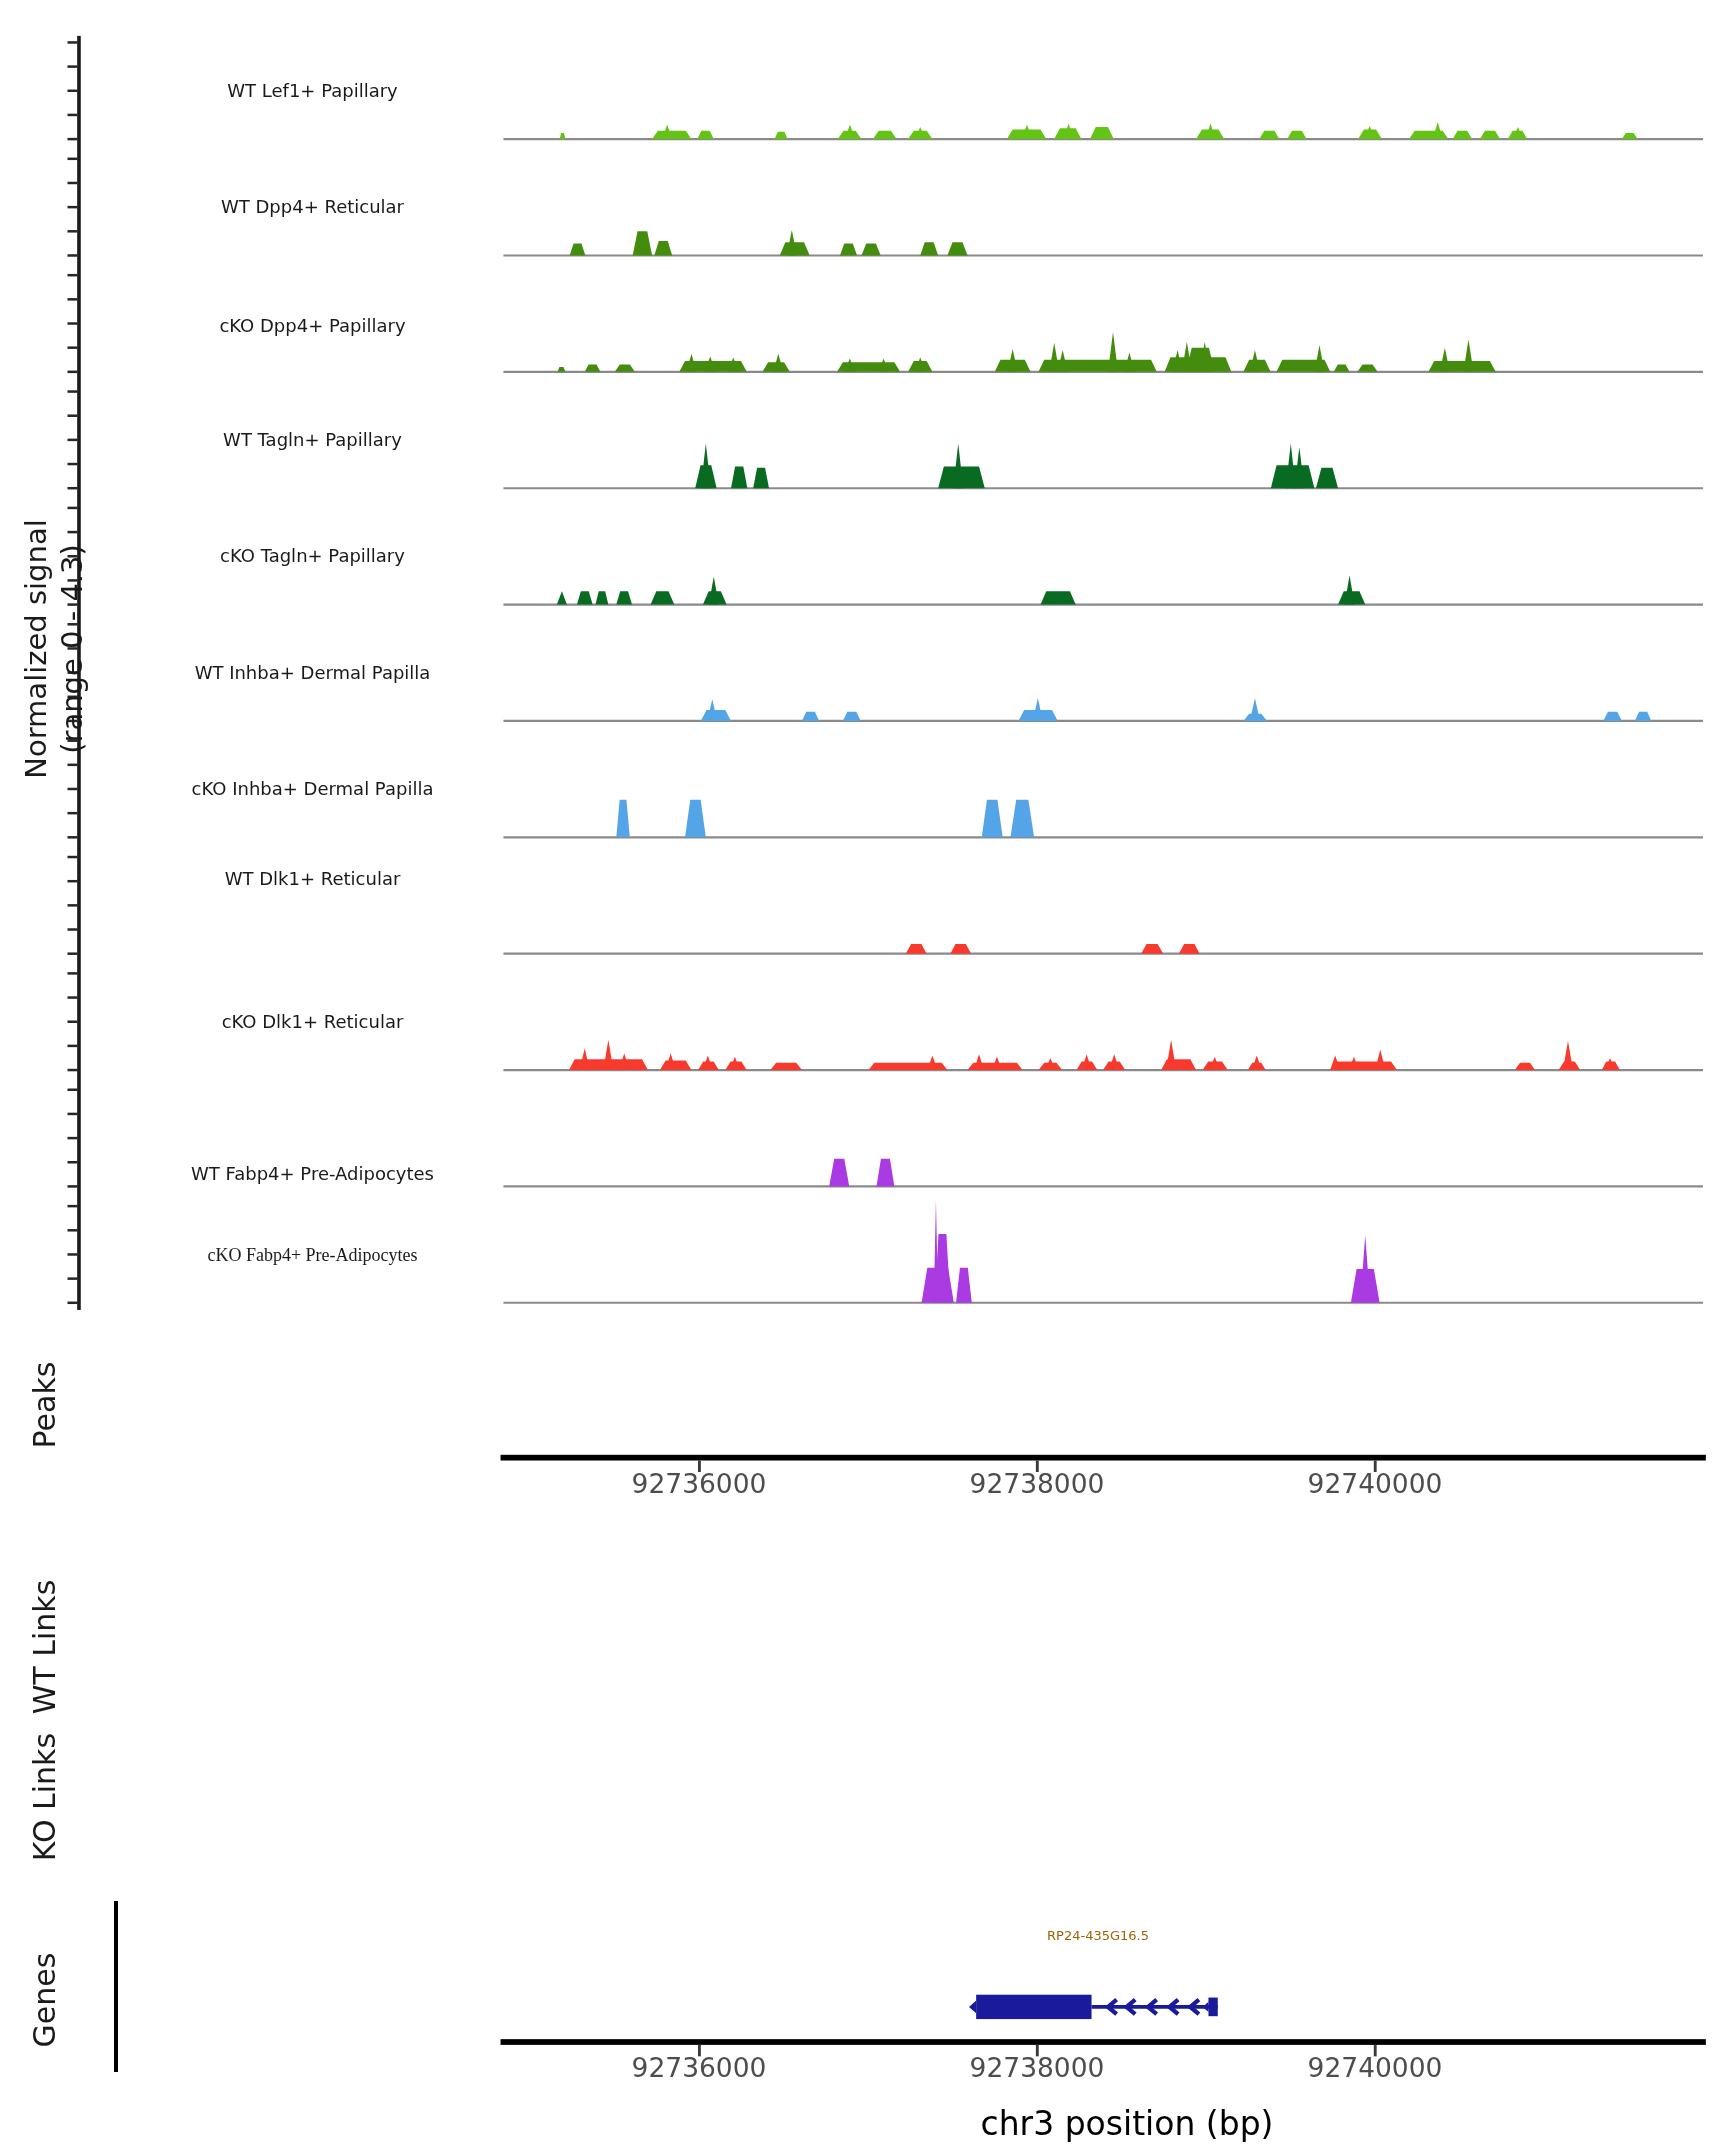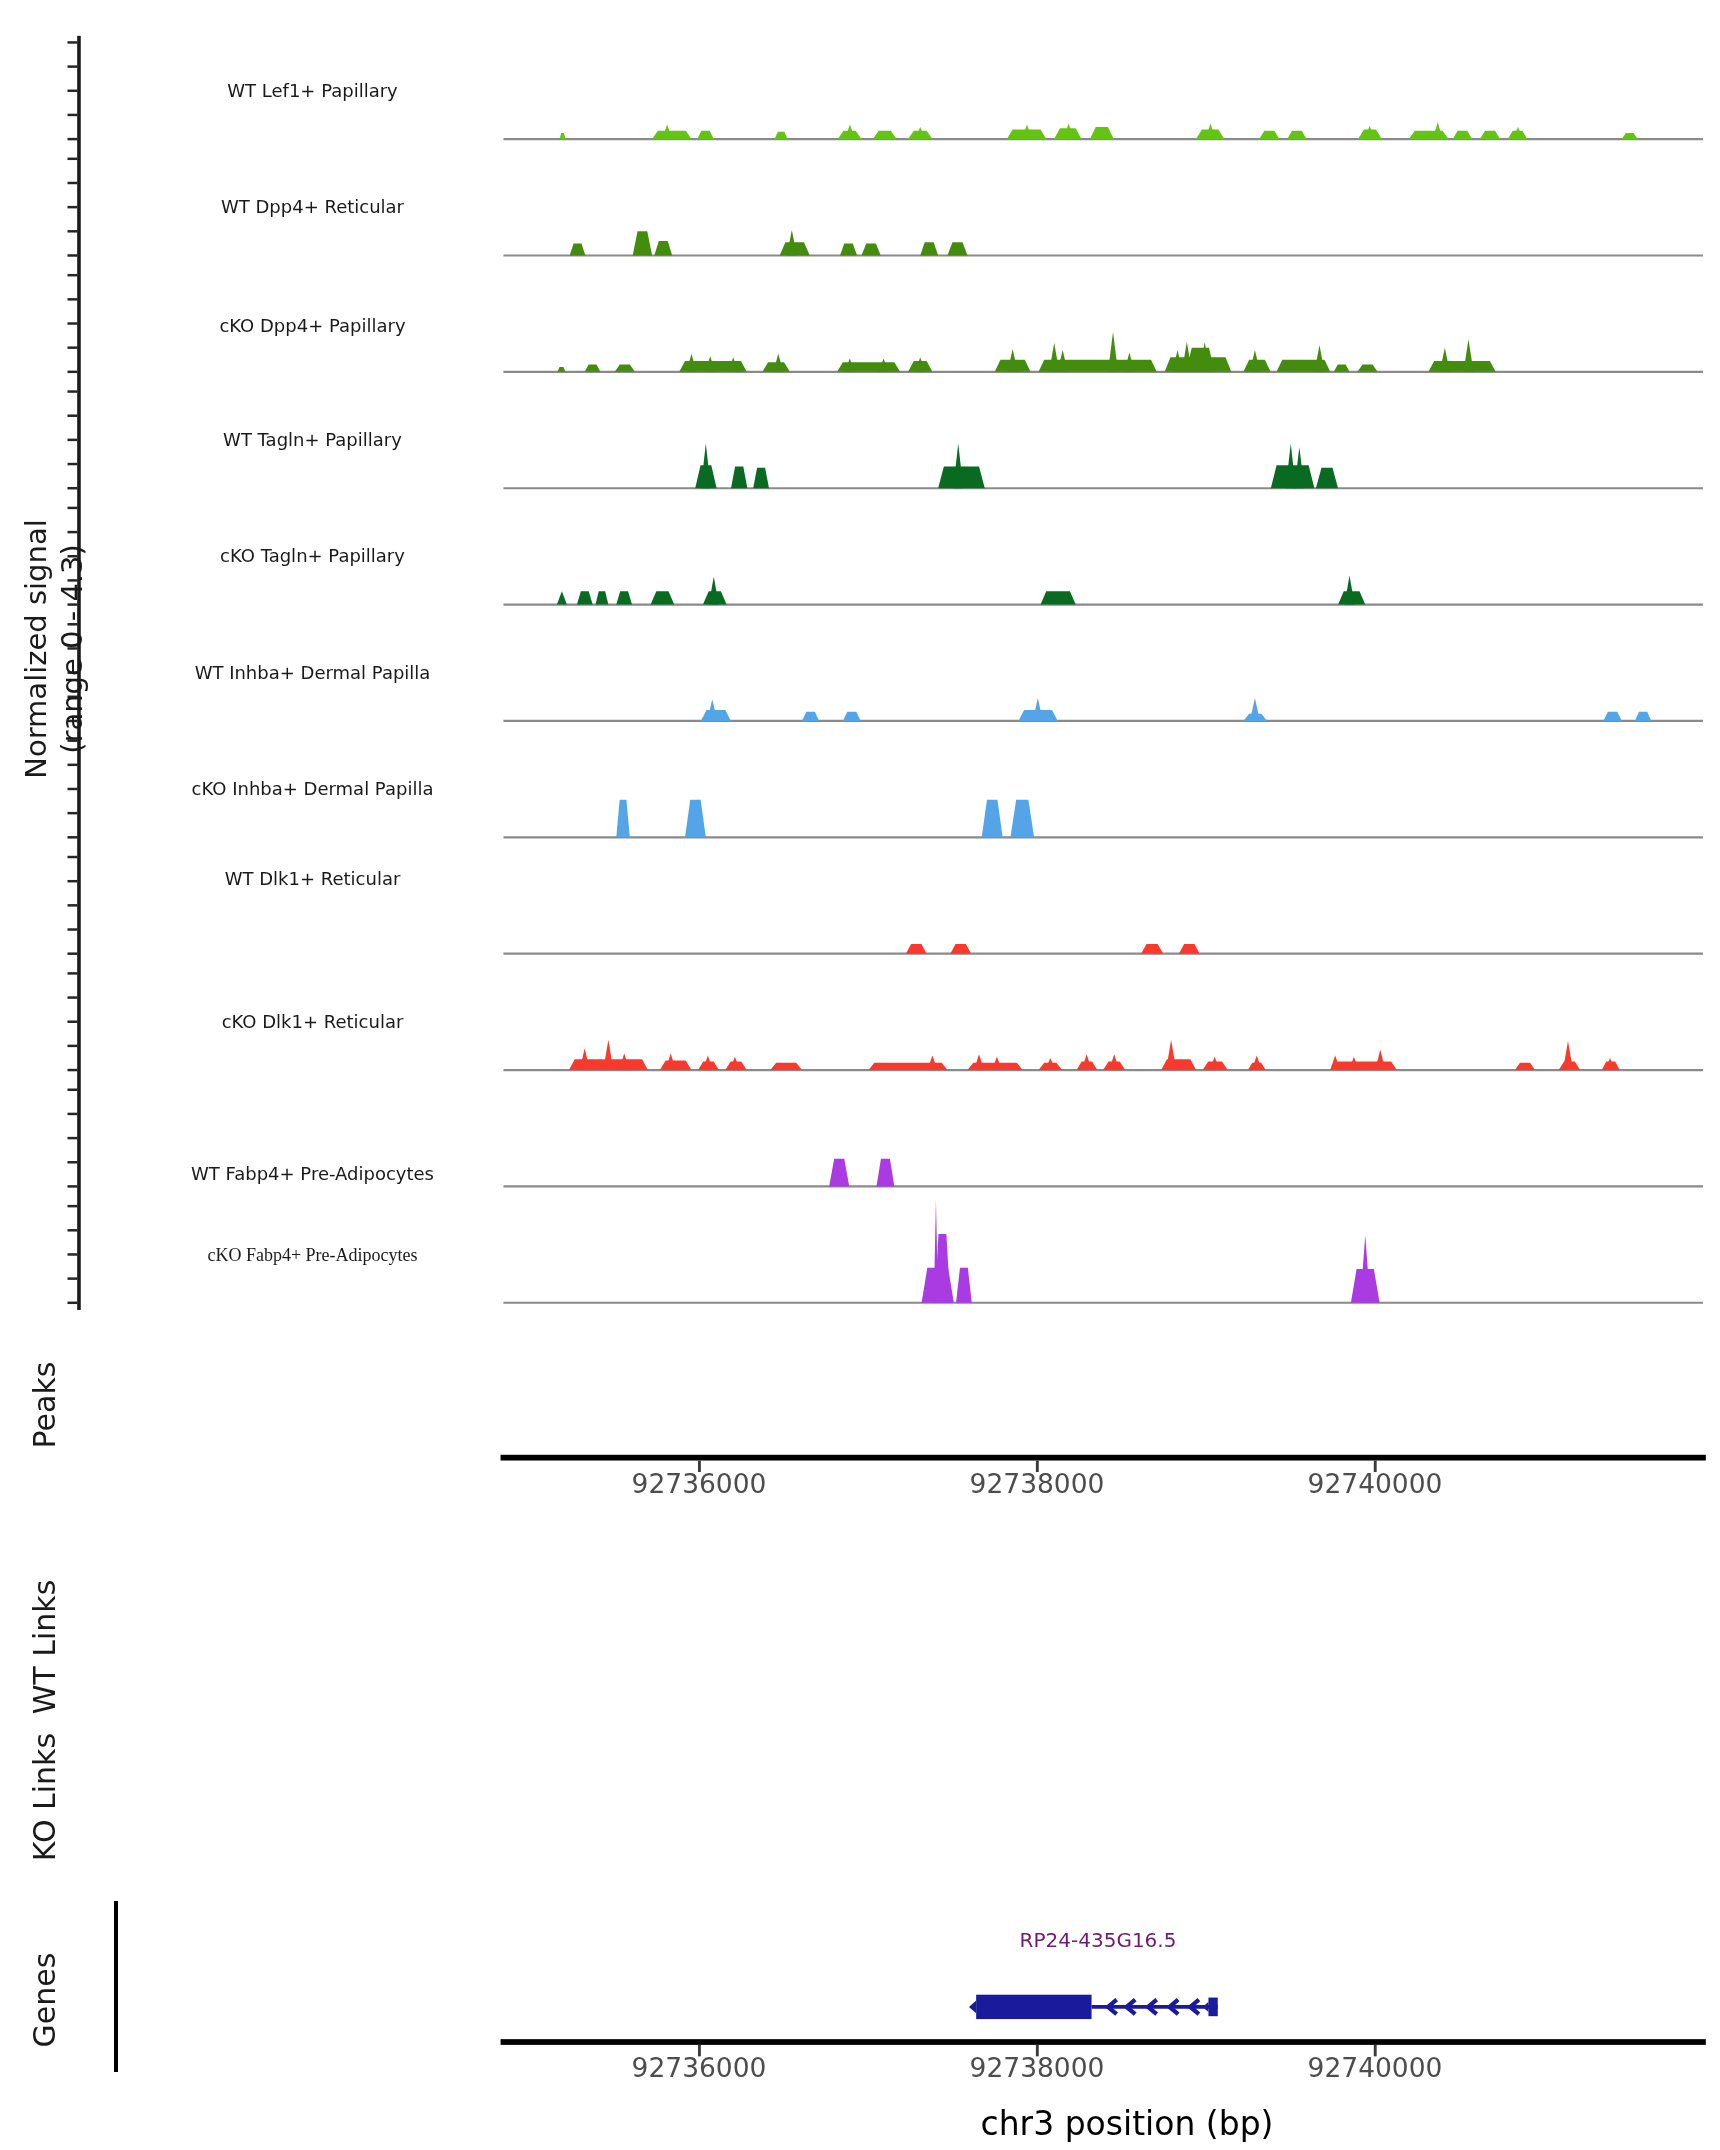--- a/index.html
+++ b/index.html
@@ -7,21 +7,21 @@
           font-family:"DejaVu Sans", sans-serif;color:#1a1a1a;}
   #chart-svg{position:absolute;left:0;top:0;}
   .track-label{position:absolute;left:69px;width:487px;text-align:center;
                font-size:18px;line-height:30px;color:#1a1a1a;white-space:nowrap;}
   .vlabel{position:absolute;transform:translate(-50%,-50%) rotate(-90deg);
           white-space:nowrap;text-align:center;}
   .ylab{font-size:29px;line-height:36px;color:#1a1a1a;}
   .seclab{font-size:30px;color:#1a1a1a;}
   .ticklab{position:absolute;transform:translateX(-50%);font-size:26.5px;color:#4d4d4d;white-space:nowrap;}
   .xtitle{position:absolute;transform:translateX(-50%);font-size:33px;color:#000000;white-space:nowrap;}
-  .gene-label{position:absolute;transform:translateX(-50%);font-size:20px;color:#701a75;white-space:nowrap;}
+  .gene-label{position:absolute;transform:translateX(-50%);font-size:13px;color:#a16207;white-space:nowrap;}
   .gene-spine{position:absolute;left:114px;top:1901px;width:3.6px;height:171px;background:#000000;}
 </style>
 </head>
 <body>
 
 <div class="canvas">
 
   <svg id="chart-svg" width="1721" height="2151" viewBox="0 0 2400 3000">
       <rect x="107.5" y="50" width="5" height="1777" fill="#1a1a1a"></rect>
       <line x1="94" y1="194" x2="108" y2="194" stroke="#262626" stroke-width="3.5"></line>

